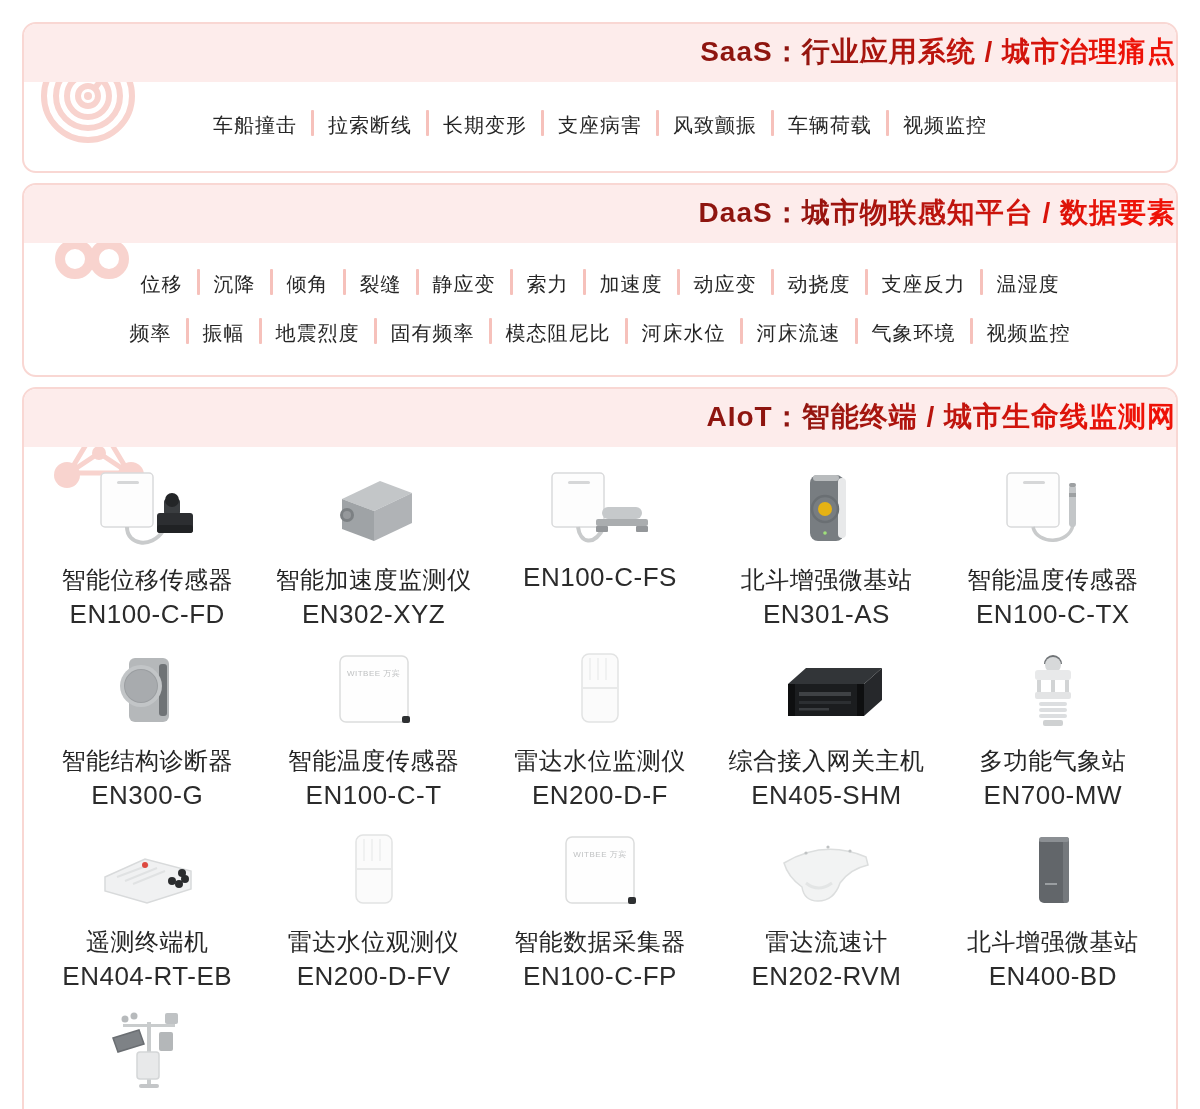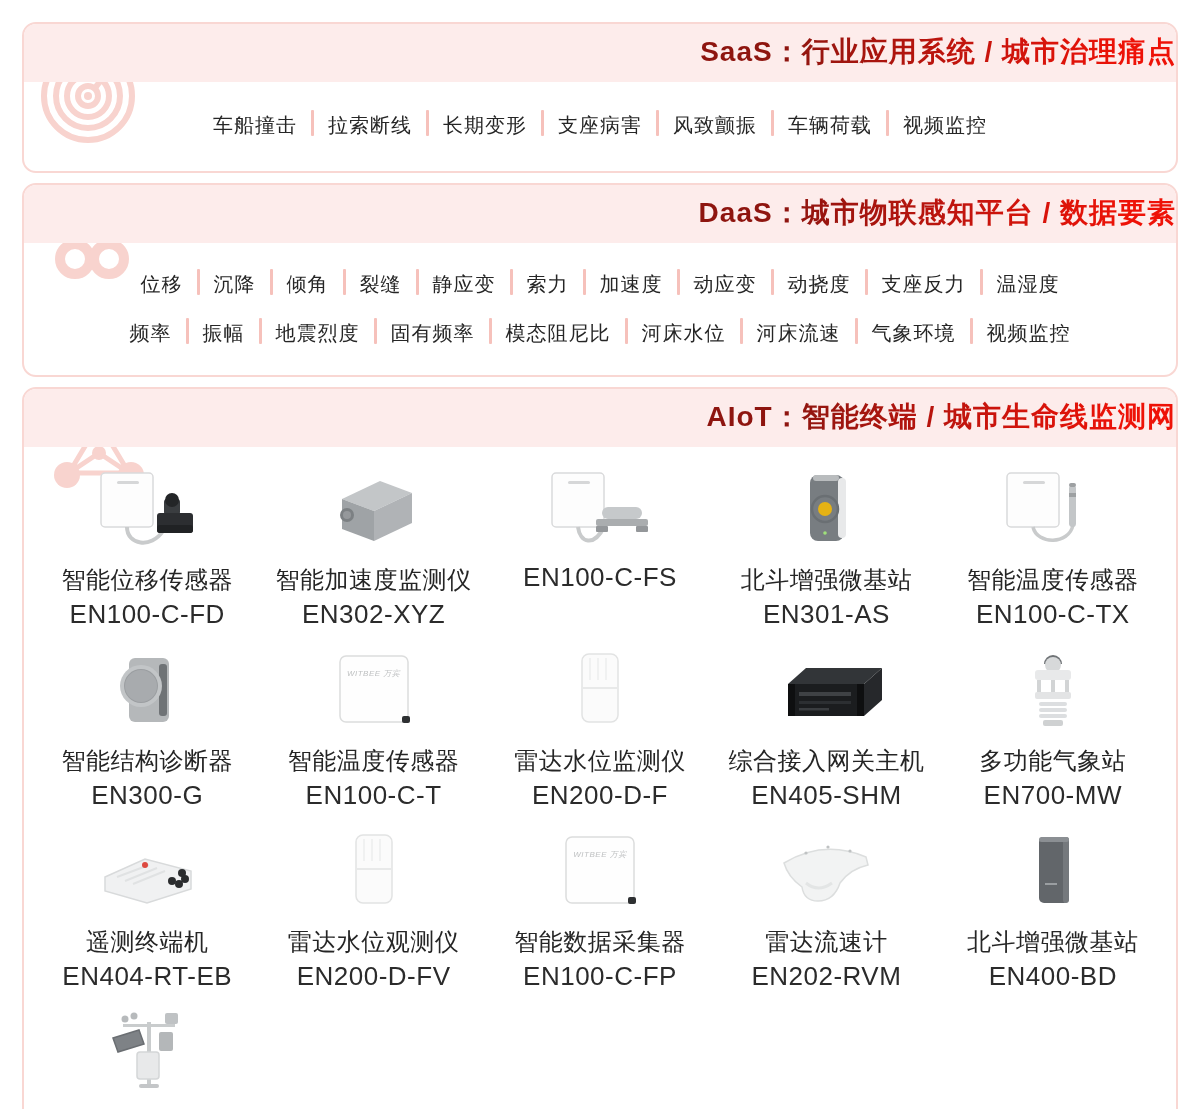--- a/index.html
+++ b/index.html
@@ -23,21 +23,21 @@
   .daas-row2{padding:20px 0 28px;}
   .bridge-body{padding:28px 0 34px;}
 
   .watermark{position:absolute;z-index:1;pointer-events:none;}
   .wm-saas{left:8px;top:16px;width:112px;height:112px;}
   .wm-daas{left:16px;top:34px;width:104px;height:80px;}
   .wm-aiot{left:20px;top:10px;width:110px;height:104px;}
 
   .grid{position:relative;z-index:2;display:grid;grid-template-columns:repeat(5,1fr);padding:16px 12px 24px;row-gap:14px;column-gap:4px;}
   .product-card{text-align:center;}
-  .product-img{position:relative;height:96px;display:flex;align-items:flex-end;justify-content:center;font-style:italic;}
+  .product-img{position:relative;height:96px;display:flex;align-items:flex-end;justify-content:center;}
   .product-img svg{width:124px;height:96px;display:block;}
   .product-name{font-size:24px;color:#252525;margin-top:5px;letter-spacing:0.5px;white-space:nowrap;}
   .product-model{font-size:26px;color:#2b2b2b;margin-top:3px;letter-spacing:0.5px;}
   .brand-label{position:absolute;top:24px;left:0;right:0;text-align:center;font-size:8px;color:#bfc1c2;letter-spacing:0.5px;}
   .defs-holder{position:absolute;width:0;height:0;overflow:hidden;}
 </style>
 </head>
 <body>
 
 <svg class="defs-holder" aria-hidden="true">

